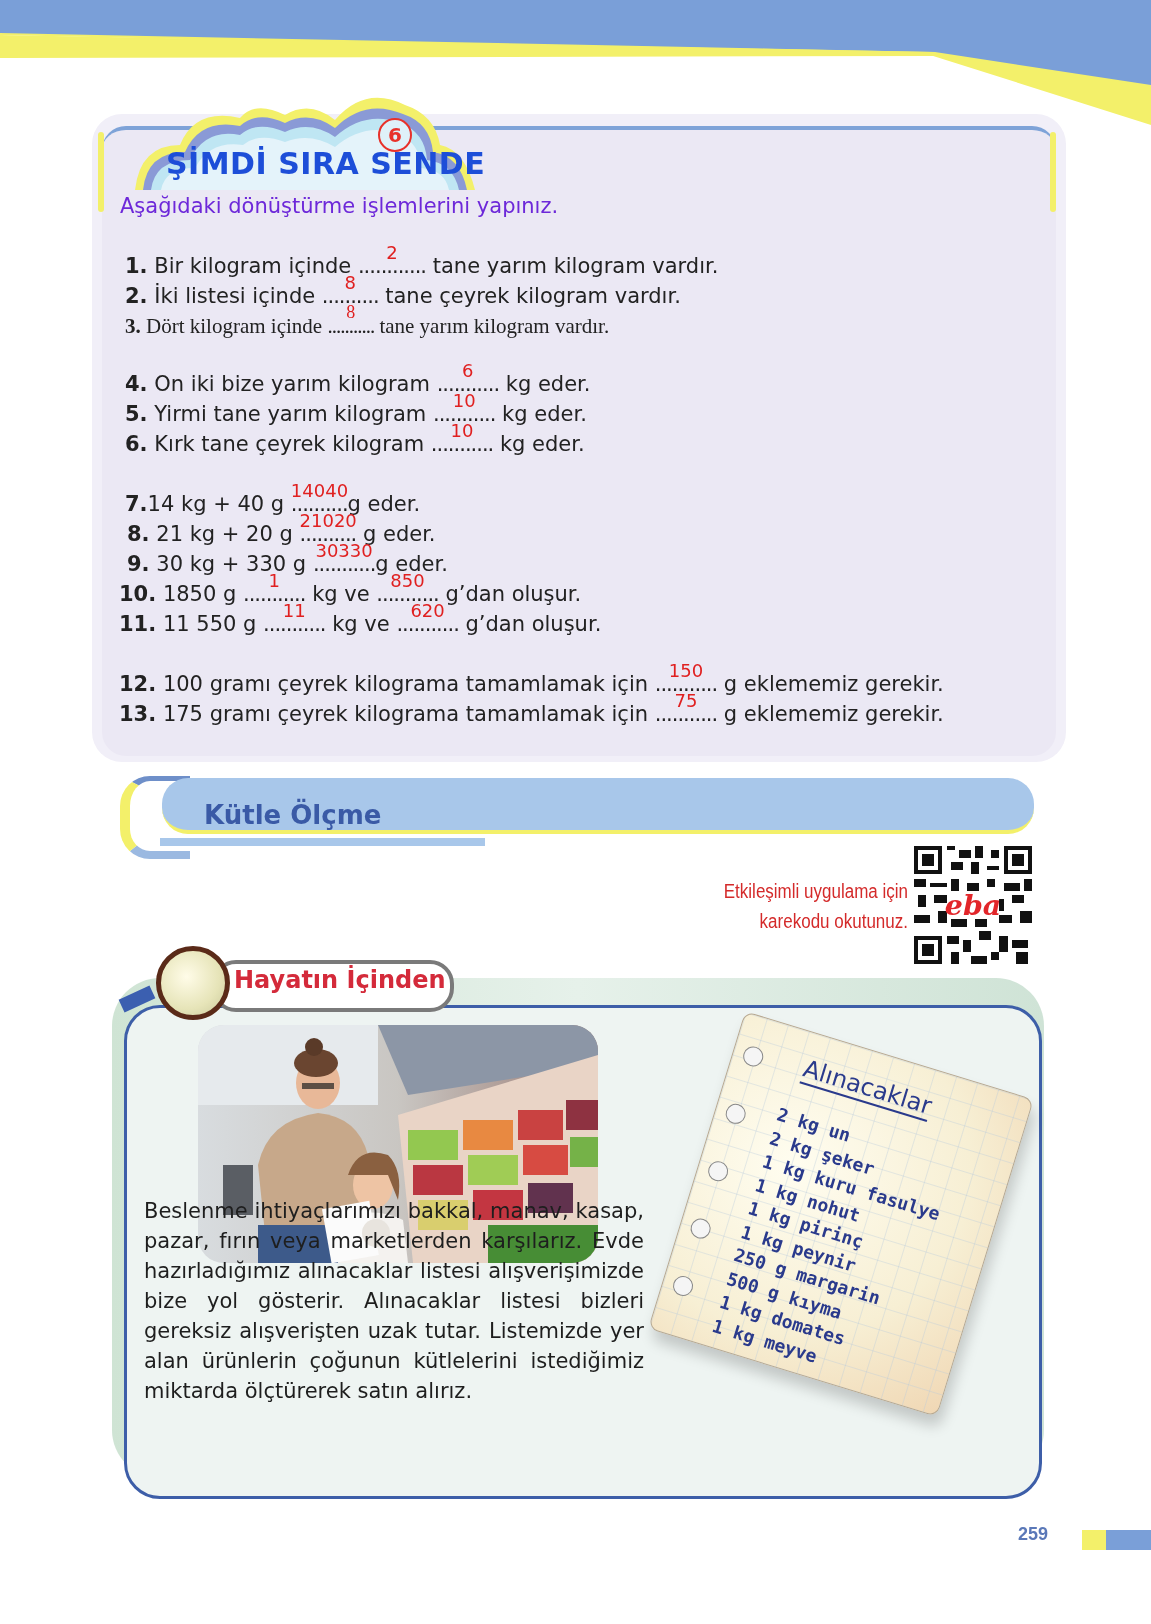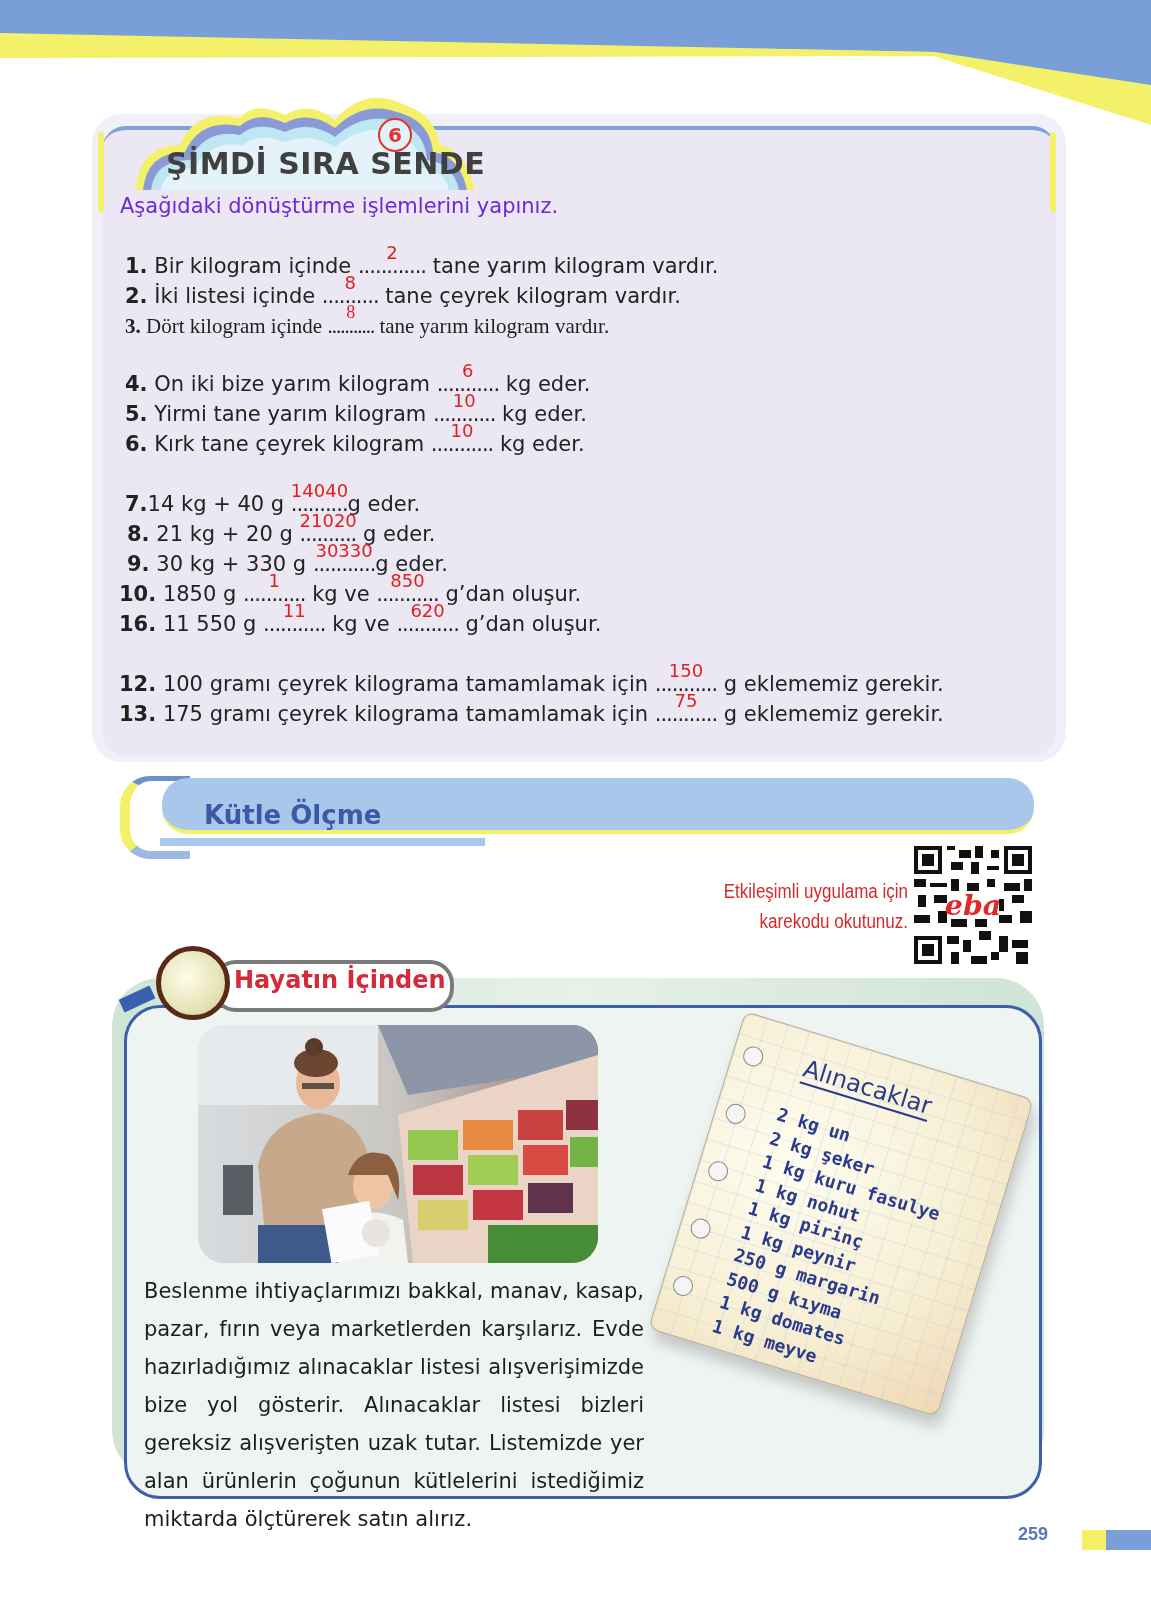--- a/index.html
+++ b/index.html
@@ -9,21 +9,21 @@
   
   .banner { left:0; top:0; width:1151px; height:130px; }
   
   .card-outer { left:92px; top:114px; width:974px; height:648px; background:#f1eff8; border-radius:30px; }
   .card { left:102px; top:126px; width:954px; height:626px; background:#ebe8f4; border-radius:24px;
           border-top:4px solid #7ea3d8; }
   .card-yellow-l { left:98px; top:132px; width:6px; height:80px; background:#f3f06a; border-radius:3px; }
   .card-yellow-r { left:1050px; top:132px; width:6px; height:80px; background:#f3f06a; border-radius:3px; }
   .clouds { left:135px; top:90px; width:340px; height:100px; }
   .title { left:166px; top:146px; font-family:"DejaVu Sans", sans-serif; font-weight:bold; font-size:30px;
-           color:#404040; letter-spacing:0.5px; }
+           color:#1d4ed8; letter-spacing:0.5px; }
   .num-circle { left:378px; top:118px; width:30px; height:30px; border:2.5px solid #e8312a; border-radius:50%;
                 color:#e8312a; font-weight:bold; font-size:20px; text-align:center; line-height:30px; background:#dff1f9; }
   .instr { left:120px; top:194px; font-size:21px; color:#6d28d9; }
   .q { position:absolute; font-size:21px; color:#222; white-space:nowrap; }
   .q b { font-weight:bold; }
   .dots { position:relative; display:inline-block; letter-spacing:-1px; }
   .ans { position:absolute; left:0; right:0; top:-12px; text-align:center; color:#e02020; font-size:18px;
          letter-spacing:0; }
   
   .sec-bar { left:162px; top:778px; width:872px; height:52px; background:#a8c7ea; border-radius:26px;
@@ -41,21 +41,21 @@
   .life-inner { left:124px; top:1005px; width:912px; height:488px; background:#eef4f2; border:3px solid #3d5ea8;
                 border-radius:36px; }
   .life-tab { left:212px; top:960px; width:234px; height:44px; background:#fff; border:4px solid #7a7a7a;
               border-radius:24px; }
   .life-title { left:234px; top:966px; font-size:24px; font-weight:bold; color:#d42a3a;
                 font-family:"DejaVu Sans", sans-serif; }
   .lens { left:156px; top:946px; width:64px; height:64px; border-radius:50%; border:5px solid #5a2a18;
           background:radial-gradient(circle at 40% 40%, #fffce8, #e6e4b8 60%, #c9c89a); }
   .lens-handle { left:120px; top:992px; width:34px; height:14px; background:#3b5fb0; transform:rotate(-25deg); }
   .photo { left:198px; top:1025px; width:400px; height:238px; border-radius:26px; overflow:hidden; }
-  .para { left:144px; top:1272px; width:500px; font-size:21px; line-height:38px; color:#1e1e1e; text-align:justify; }
+  .para { left:144px; top:1196px; width:500px; font-size:21px; line-height:30px; color:#1e1e1e; text-align:justify; }
   
   .note { left:690px; top:1048px; width:300px; height:330px; transform:rotate(17deg); transform-origin:center;
           background:
             linear-gradient(rgba(180,200,220,0.35) 1px, transparent 1px) 0 0/22px 22px,
             linear-gradient(90deg, rgba(180,200,220,0.35) 1px, transparent 1px) 0 0/22px 22px,
             radial-gradient(ellipse at 30% 40%, #fffdf0, #f7efd4 60%, #f0d7b4);
           border:1px solid #b7a890; border-radius:10px; box-shadow:6px 10px 14px rgba(0,0,0,0.18); }
   .note-hole { position:absolute; left:10px; width:18px; height:18px; border-radius:50%; background:#f5f5f5;
                border:1.5px solid #888; }
   .note-title { position:absolute; left:72px; top:22px; font-size:24px; color:#2a3a8c;
@@ -118,21 +118,21 @@
 <div class="q" style="left:127px; top:522px;">
   <b>8.</b> <span>21 kg + 20 g </span><span class="dots"><span>..........</span><span class="ans">21020</span></span><span> g eder.</span>
 </div>
 <div class="q" style="left:127px; top:552px;">
   <b>9.</b> <span>30 kg + 330 g </span><span class="dots"><span>...........</span><span class="ans">30330</span></span><span>g eder.</span>
 </div>
 <div class="q" style="left:119px; top:582px;">
   <b>10.</b> <span>1850 g </span><span class="dots"><span>...........</span><span class="ans">1</span></span><span> kg ve </span><span class="dots"><span>...........</span><span class="ans">850</span></span><span> g’dan oluşur.</span>
 </div>
 <div class="q" style="left:119px; top:612px;">
-  <b>16.</b> <span>11 550 g </span><span class="dots"><span>...........</span><span class="ans">11</span></span><span> kg ve </span><span class="dots"><span>...........</span><span class="ans">620</span></span><span> g’dan oluşur.</span>
+  <b>11.</b> <span>11 550 g </span><span class="dots"><span>...........</span><span class="ans">11</span></span><span> kg ve </span><span class="dots"><span>...........</span><span class="ans">620</span></span><span> g’dan oluşur.</span>
 </div>
 
 <div class="q" style="left:119px; top:672px;">
   <b>12.</b> <span>100 gramı çeyrek kilograma tamamlamak için </span><span class="dots"><span>...........</span><span class="ans">150</span></span><span> g eklememiz gerekir.</span>
 </div>
 <div class="q" style="left:119px; top:702px;">
   <b>13.</b> <span>175 gramı çeyrek kilograma tamamlamak için </span><span class="dots"><span>...........</span><span class="ans">75</span></span><span> g eklememiz gerekir.</span>
 </div>
 
 <div class="abs sec-bracket"></div>

